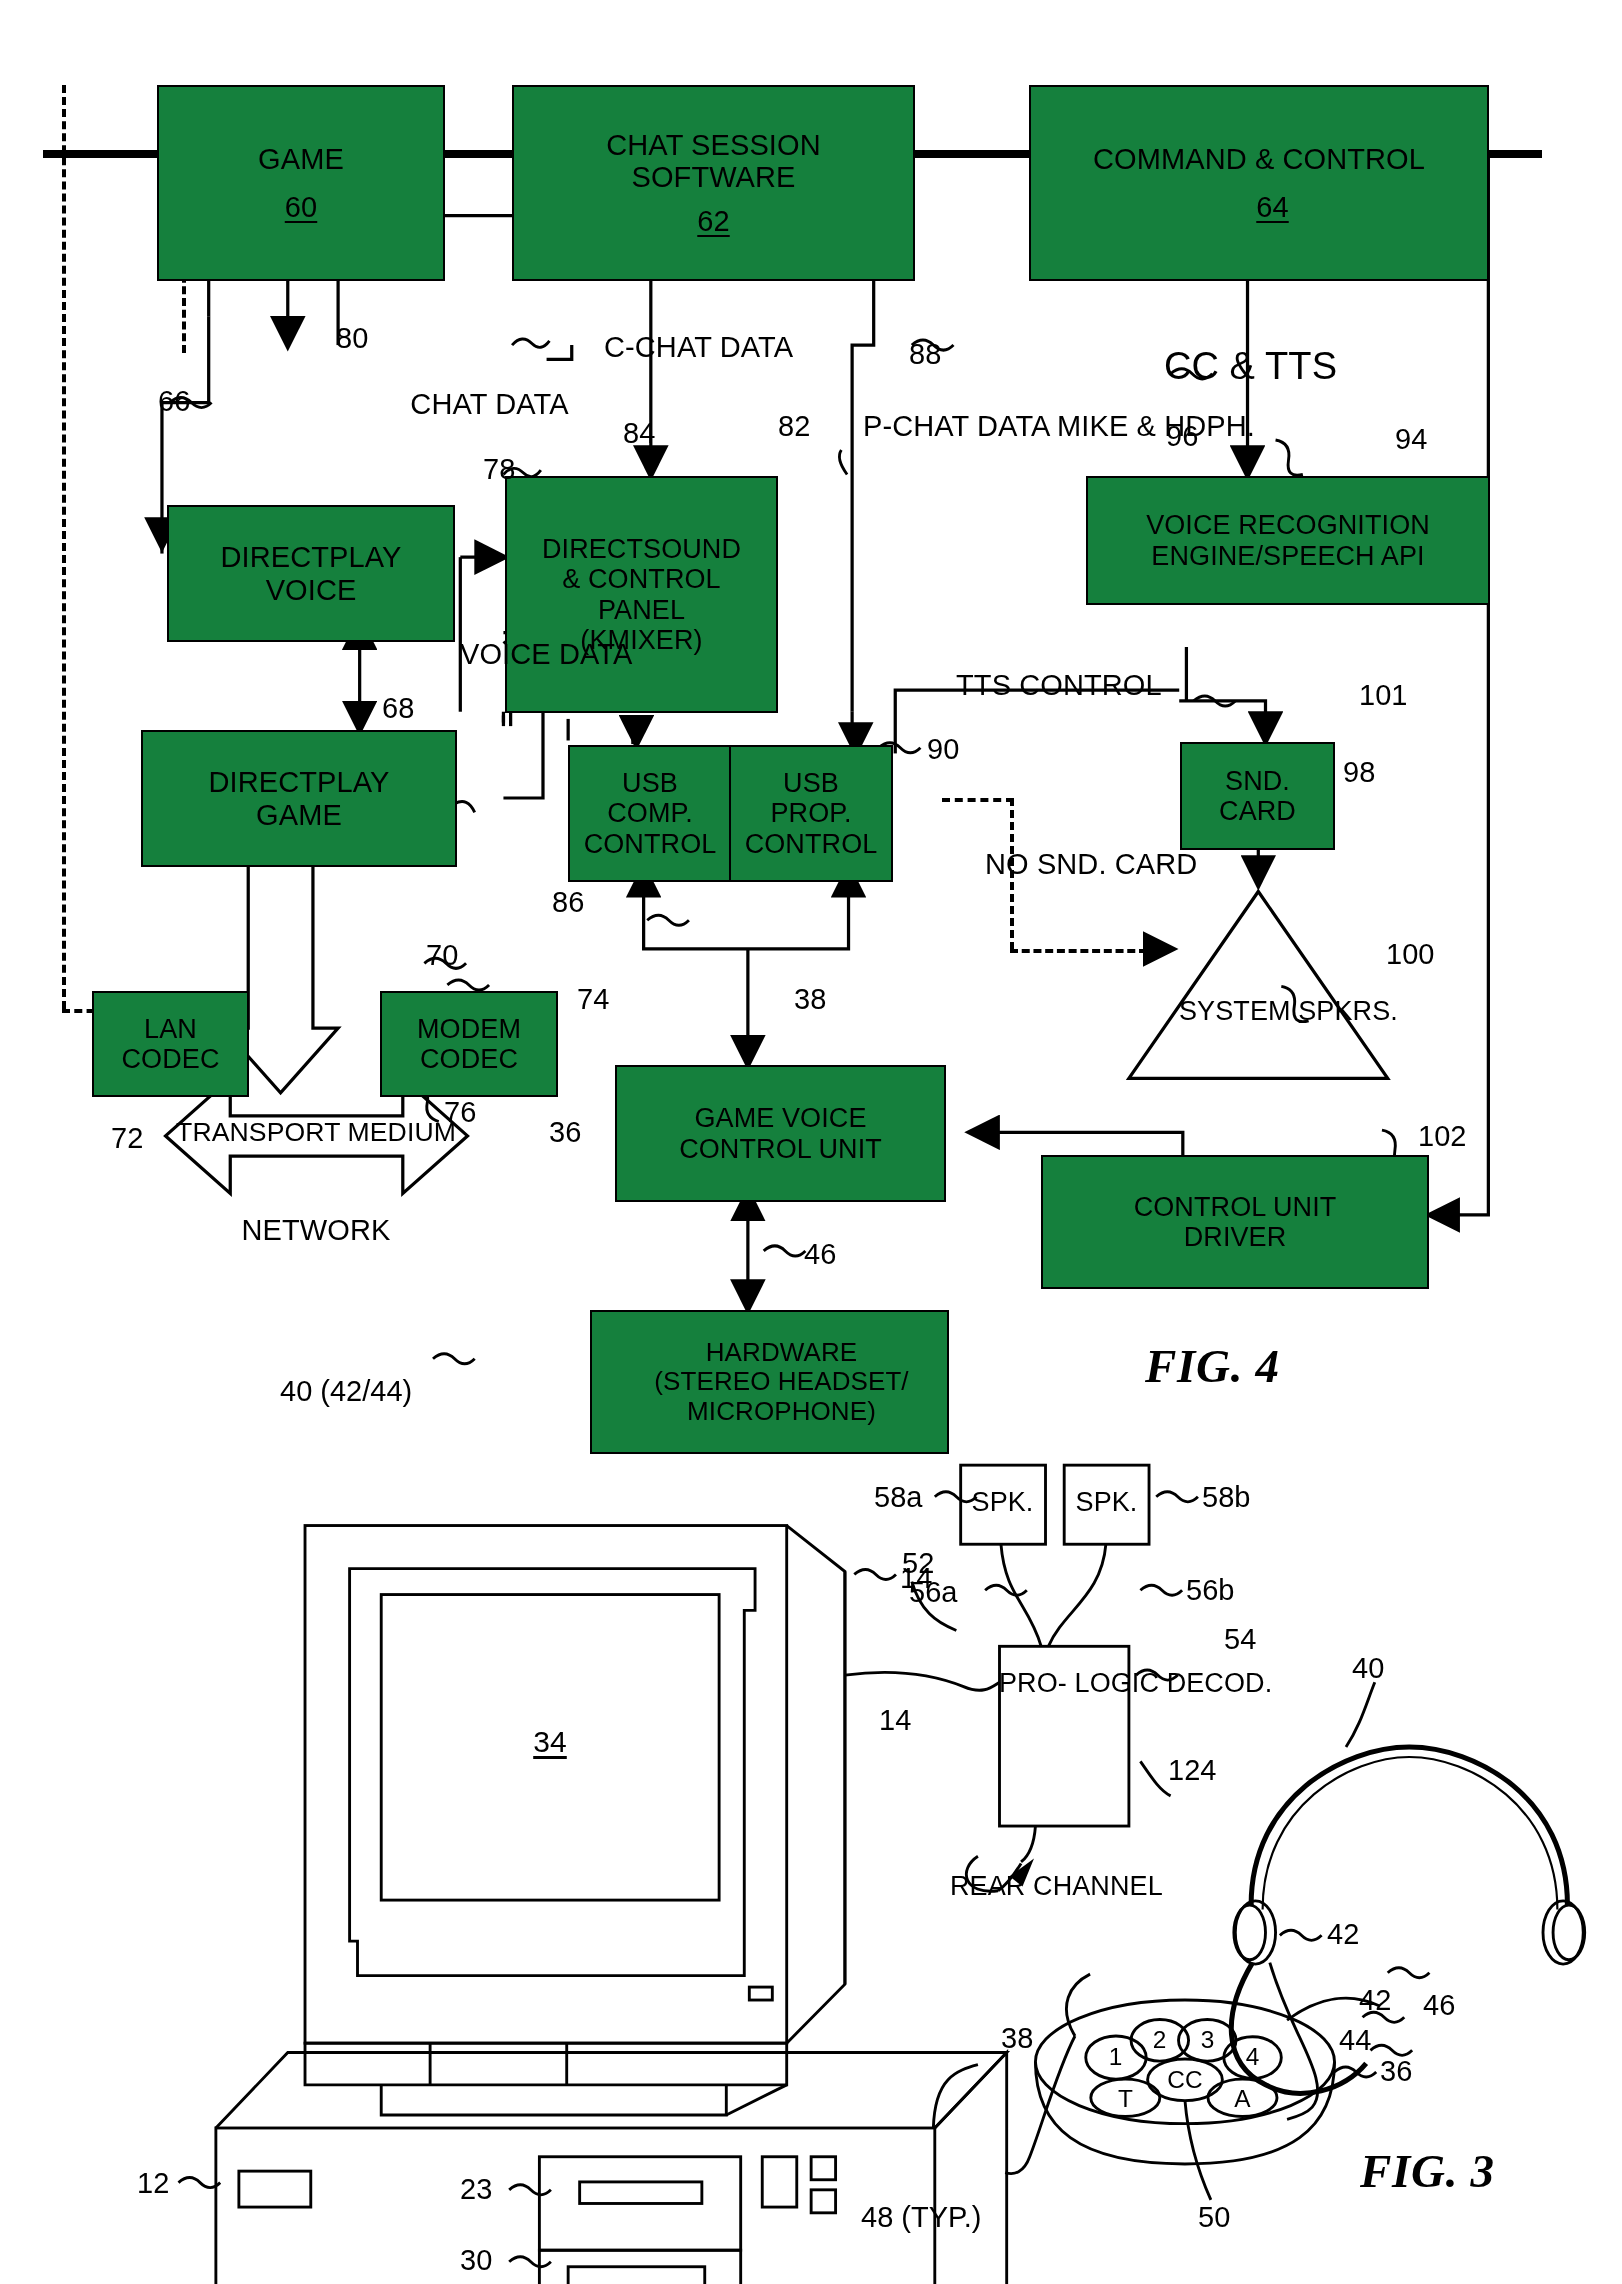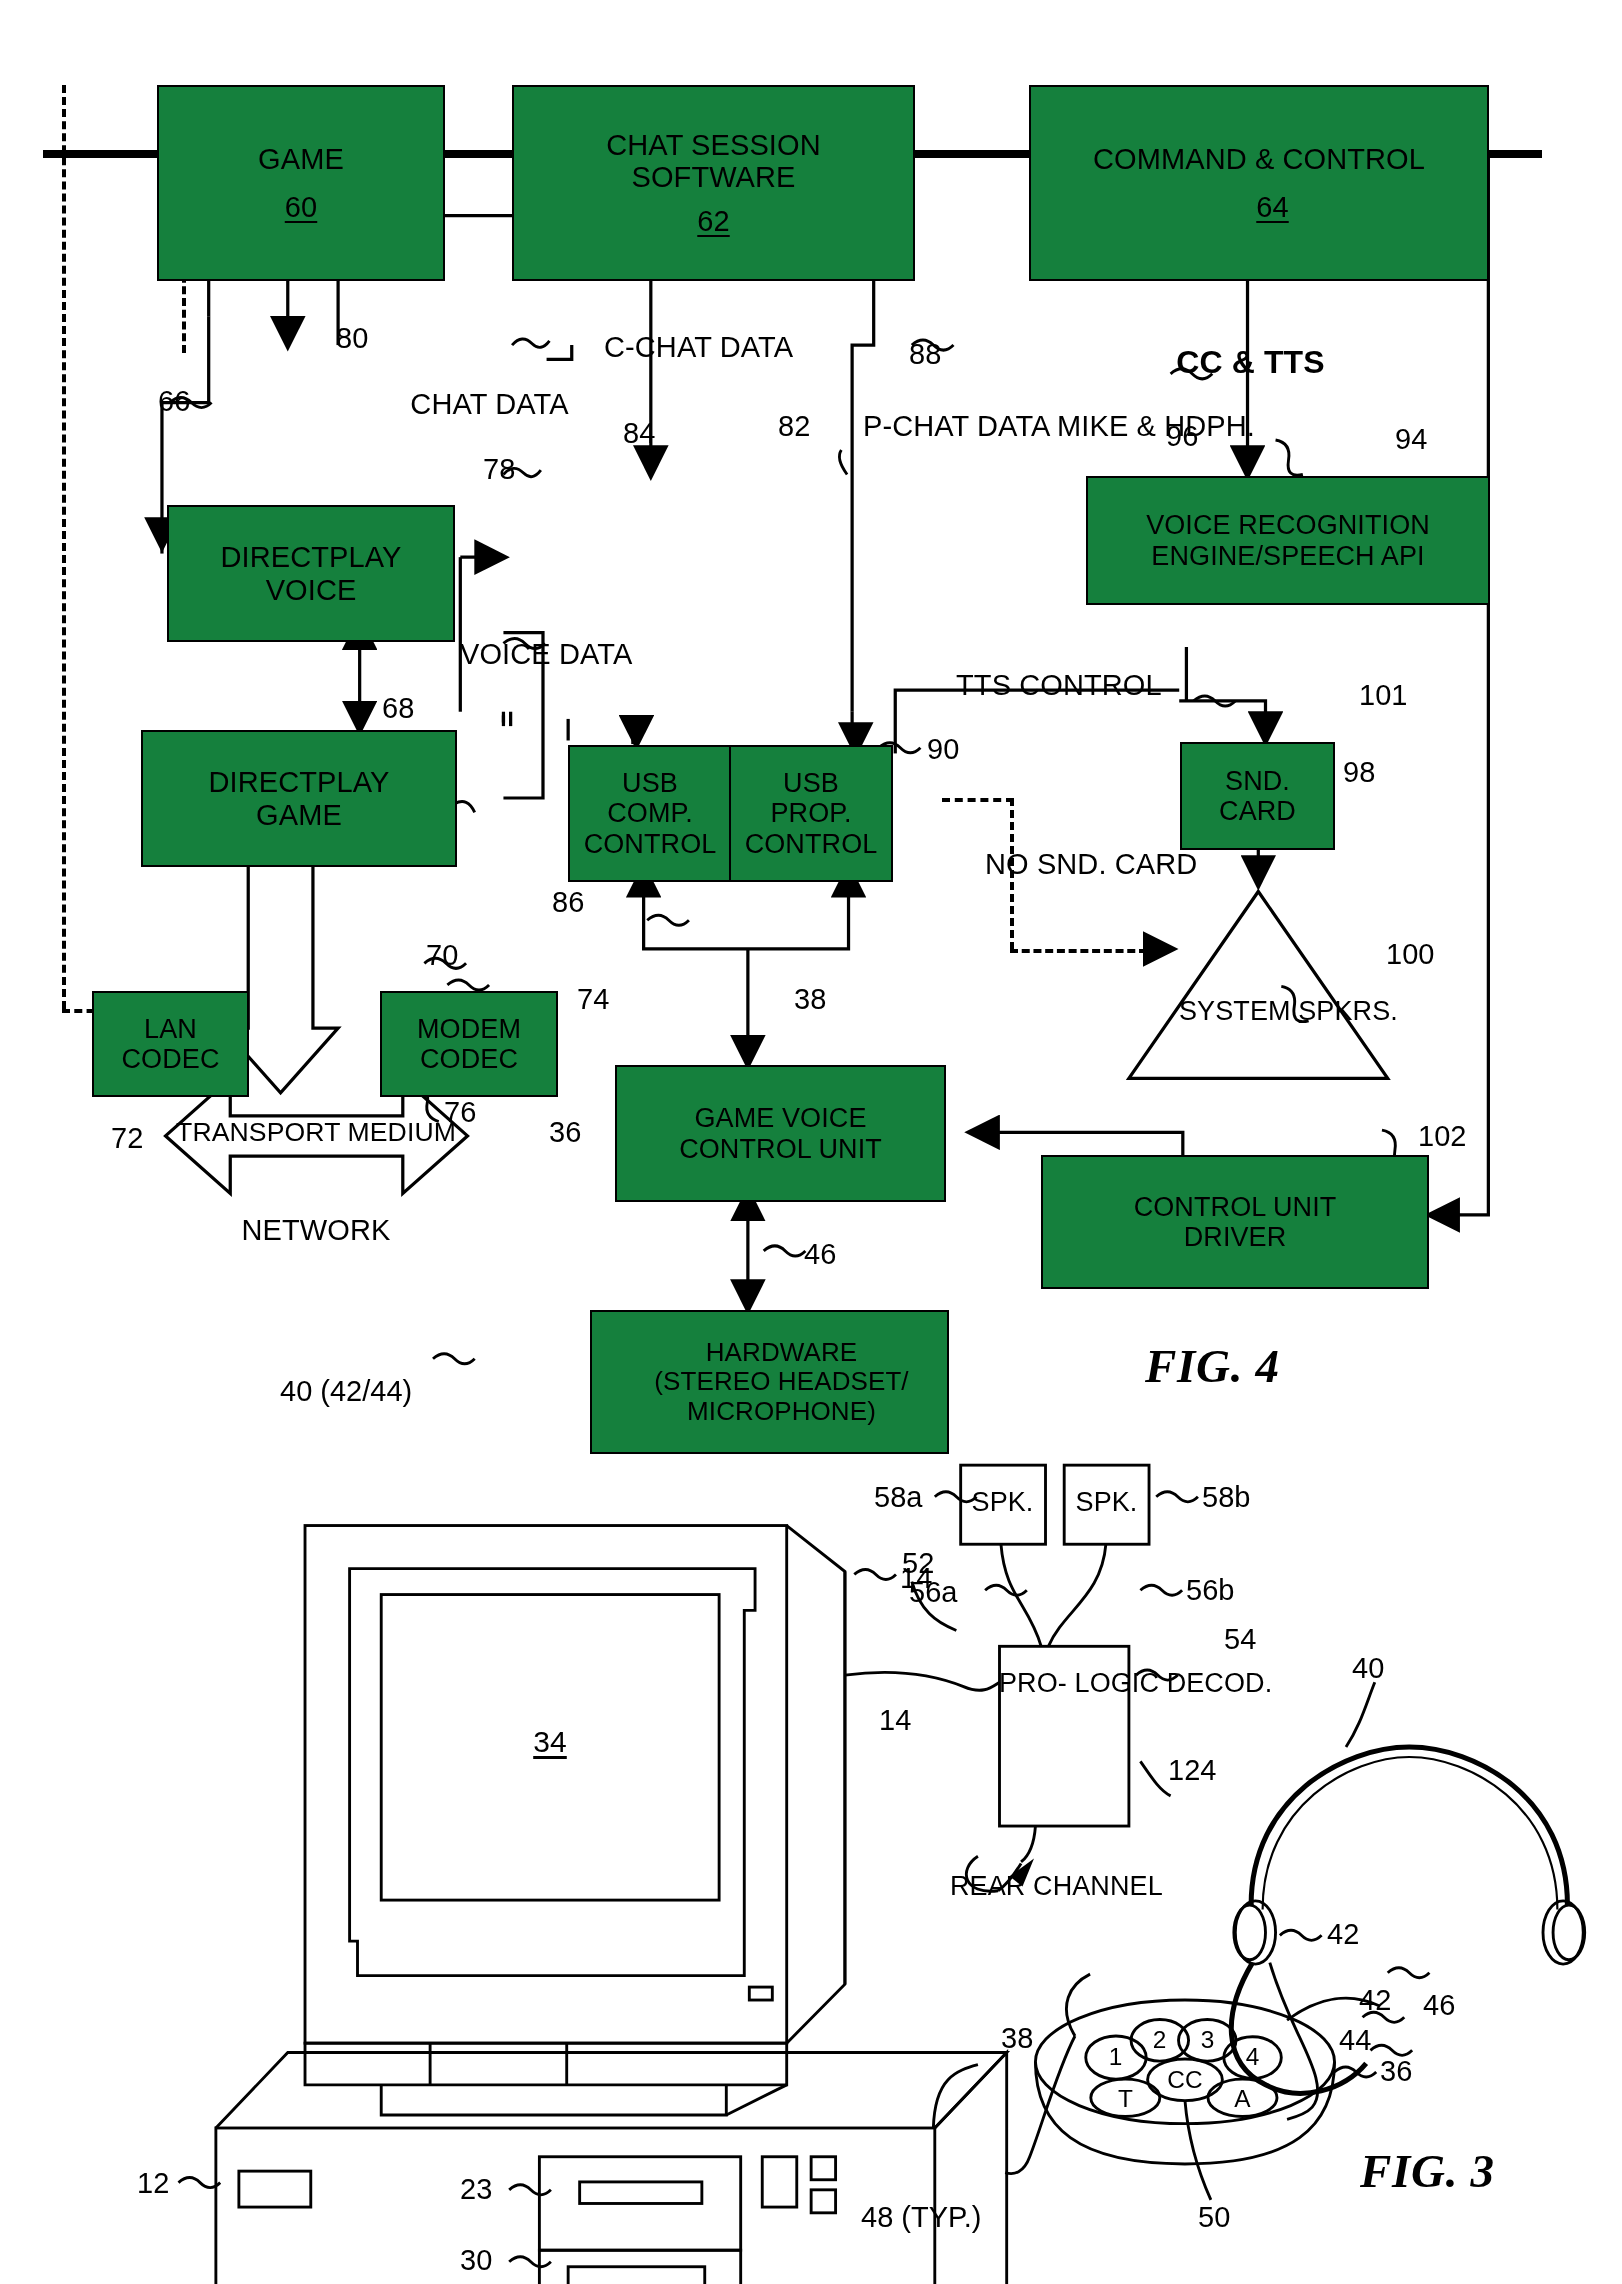--- a/index.html
+++ b/index.html
@@ -220,20 +220,26 @@
   <div class="box" style="left:1029px; top:85px; width:460px; height:196px; font-size:29px;">
     <span class="ln">COMMAND &amp; CONTROL</span>
     <span class="ln ref-u" style="margin-top:16px;margin-left:27px;">64</span>
   </div>
 
   <div class="box" style="left:167px; top:505px; width:288px; height:137px; font-size:29px;">
     <span class="ln">DIRECTPLAY</span>
     <span class="ln">VOICE</span>
   </div>
 
+  <div class="box" style="left:505px; top:476px; width:273px; height:237px; font-size:27px;">
+    <span class="ln">DIRECTSOUND</span>
+    <span class="ln">&amp; CONTROL</span>
+    <span class="ln">PANEL</span>
+    <span class="ln">(KMIXER)</span>
+  </div>
 
   <div class="box" style="left:1086px; top:476px; width:404px; height:129px; font-size:27px;">
     <span class="ln">VOICE RECOGNITION</span>
     <span class="ln">ENGINE/SPEECH API</span>
   </div>
 
   <div class="box" style="left:141px; top:730px; width:316px; height:137px; font-size:29px;">
     <span class="ln">DIRECTPLAY</span>
     <span class="ln">GAME</span>
   </div>
@@ -303,21 +309,21 @@
     <span class="ln">DATA</span>
   </div>
 
   <div class="lbl" style="left:863px; top:410px; width:165px; font-size:29px;">
     <span class="ln">P-CHAT</span>
     <span class="ln">DATA</span>
     <span class="ln">MIKE &amp;</span>
     <span class="ln">HDPH.</span>
   </div>
 
-  <div class="lbl" style="left:1157px; top:345px; width:187px; font-size:32px;font-weight:bold;">
+  <div class="lbl" style="left:1157px; top:345px; width:187px; font-size:38px;">
     <span class="ln">CC &amp; TTS</span>
   </div>
 
   <div class="lbl" style="left:460px; top:638px; width:144px; font-size:29px;">
     <span class="ln">VOICE</span>
     <span class="ln">DATA</span>
   </div>
 
   <div class="lbl" style="left:956px; top:669px; width:259px; font-size:29px; text-align:left;">
     <span class="ln">TTS CONTROL</span>

